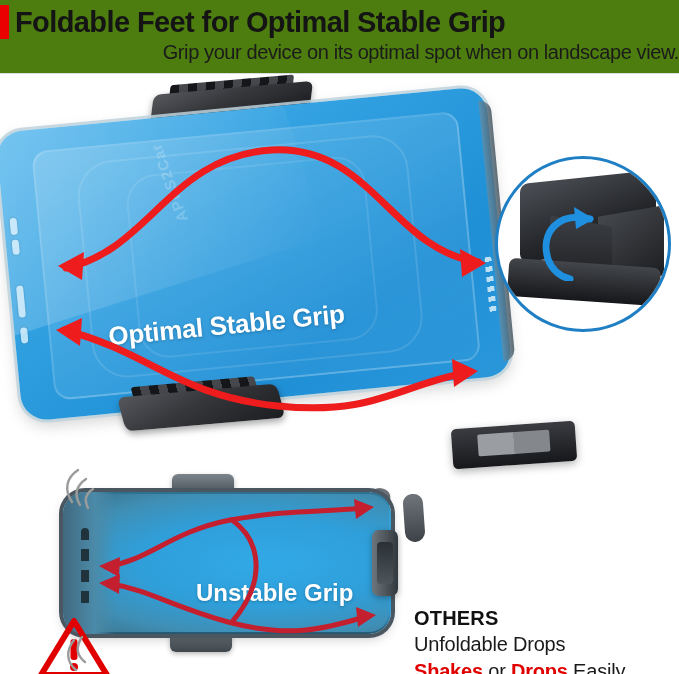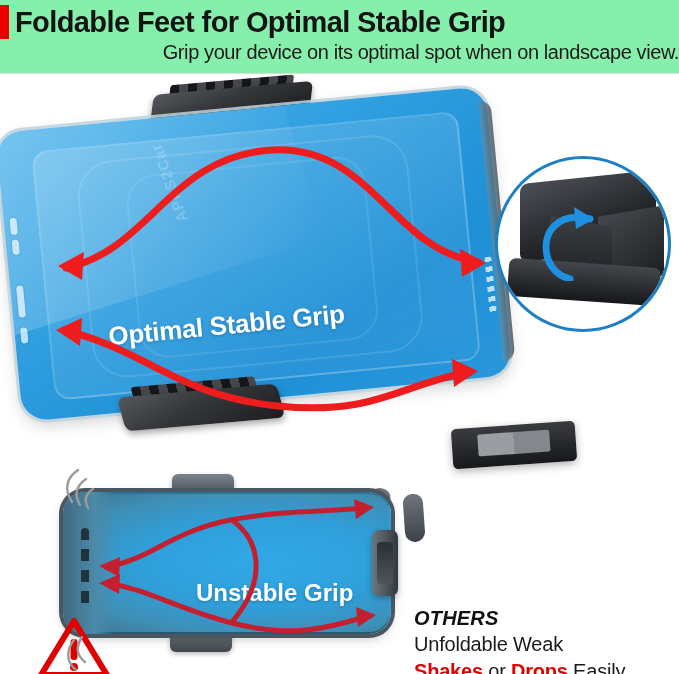--- a/index.html
+++ b/index.html
@@ -19,21 +19,21 @@
     background: #ffffff;
     overflow: hidden;
   }
 
   
   .header-band {
     position: absolute;
     left: 0; top: 0;
     width: 679px;
     height: 74px;
-    background: #86efac;
+    background: #4d7c0f;
     border-bottom: 1px solid #dcdcdc;
   }
   .title-row {
     position: absolute;
     left: 0; top: 2px;
     width: 679px;
     height: 40px;
     display: flex;
     align-items: center;
   }
@@ -381,21 +381,20 @@
     position: absolute;
     left: 414px; top: 531px;
     width: 262px;
   }
   .others-title {
     font-size: 20px;
     font-weight: bold;
     color: #111111;
     letter-spacing: 0.2px;
     line-height: 26px;
-    font-style: italic;
   }
   .others-line2 {
     font-size: 20px;
     color: #1a1a1a;
     line-height: 27px;
     letter-spacing: -0.2px;
   }
   .others-line3 {
     font-size: 20px;
     line-height: 27px;
@@ -490,21 +489,21 @@
 
     <svg class="warn" viewBox="0 0 72 62">
       <path d="M36 4 L 69 58 L 3 58 Z" fill="none" stroke="#e00000" stroke-width="6" stroke-linejoin="round"></path>
       <rect x="32.5" y="22" width="7" height="21" rx="3" fill="#e00000"></rect>
       <circle cx="36" cy="50" r="4" fill="#e00000"></circle>
     </svg>
     <div class="warn-label">Weak</div>
 
     <div class="others">
       <div class="others-title">OTHERS</div>
-      <div class="others-line2">Unfoldable Weak</div>
+      <div class="others-line2">Unfoldable Drops</div>
       <div class="others-line3"><span class="hot">Shakes</span><span> or </span><span class="hot">Drops</span><span> Easily</span></div>
     </div>
   </div>
 
   <svg class="overlay" viewBox="0 0 679 674">
 
     <g stroke="#ee1c1c" stroke-width="7" fill="none" stroke-linecap="round">
       <path d="M66 268 C 150 250, 170 156, 272 150 C 372 145, 392 250, 478 262"></path>
       <path d="M64 330 C 150 352, 178 396, 278 406 C 376 416, 400 384, 470 372"></path>
     </g>

